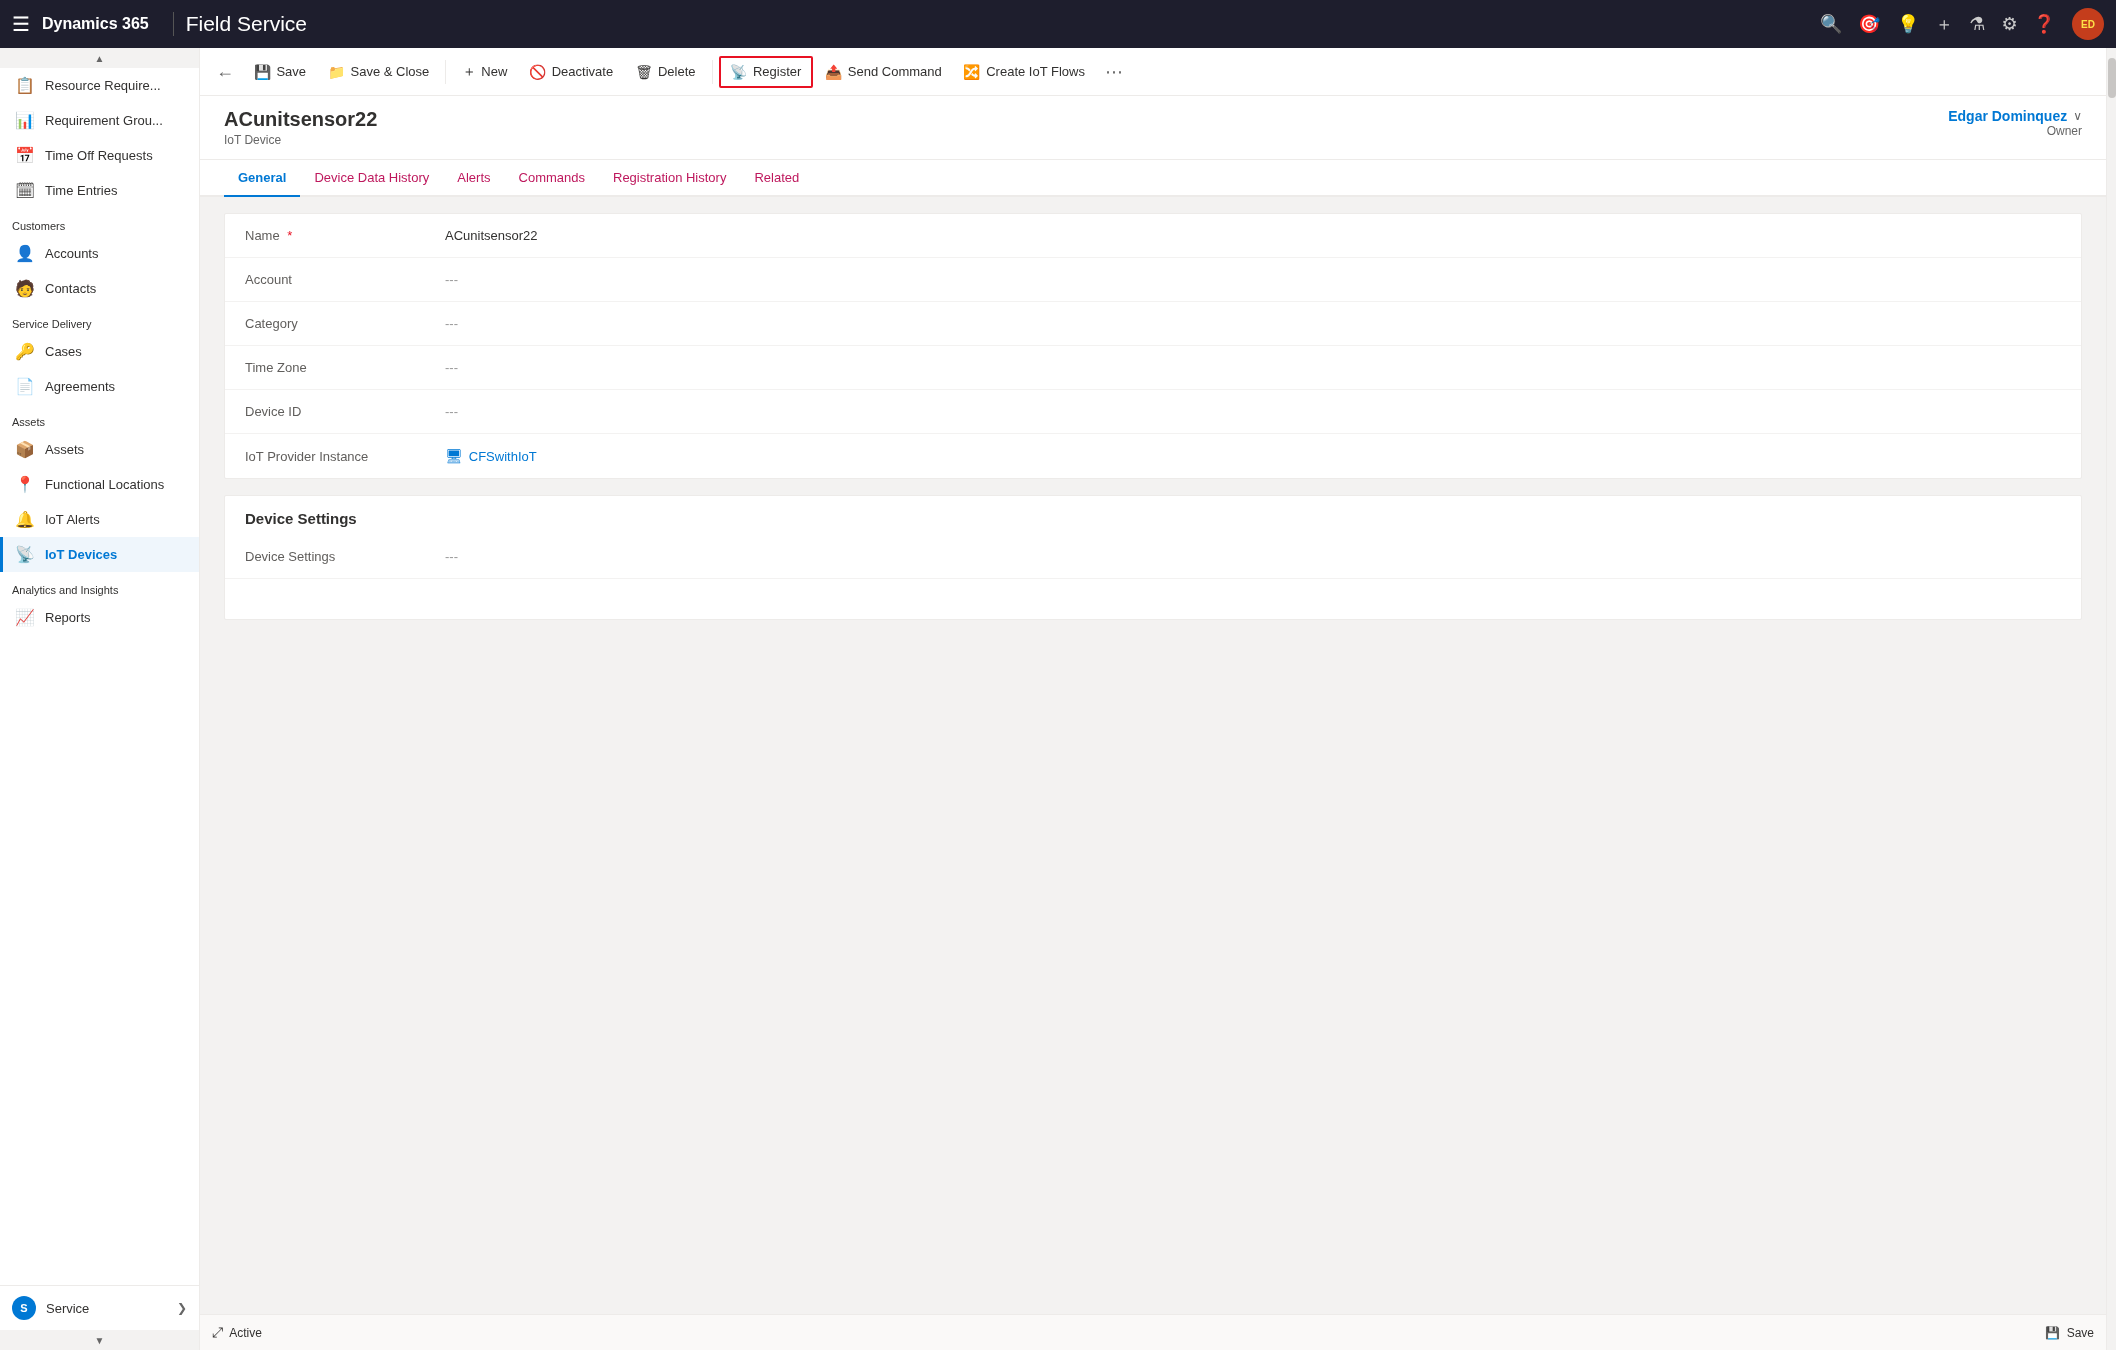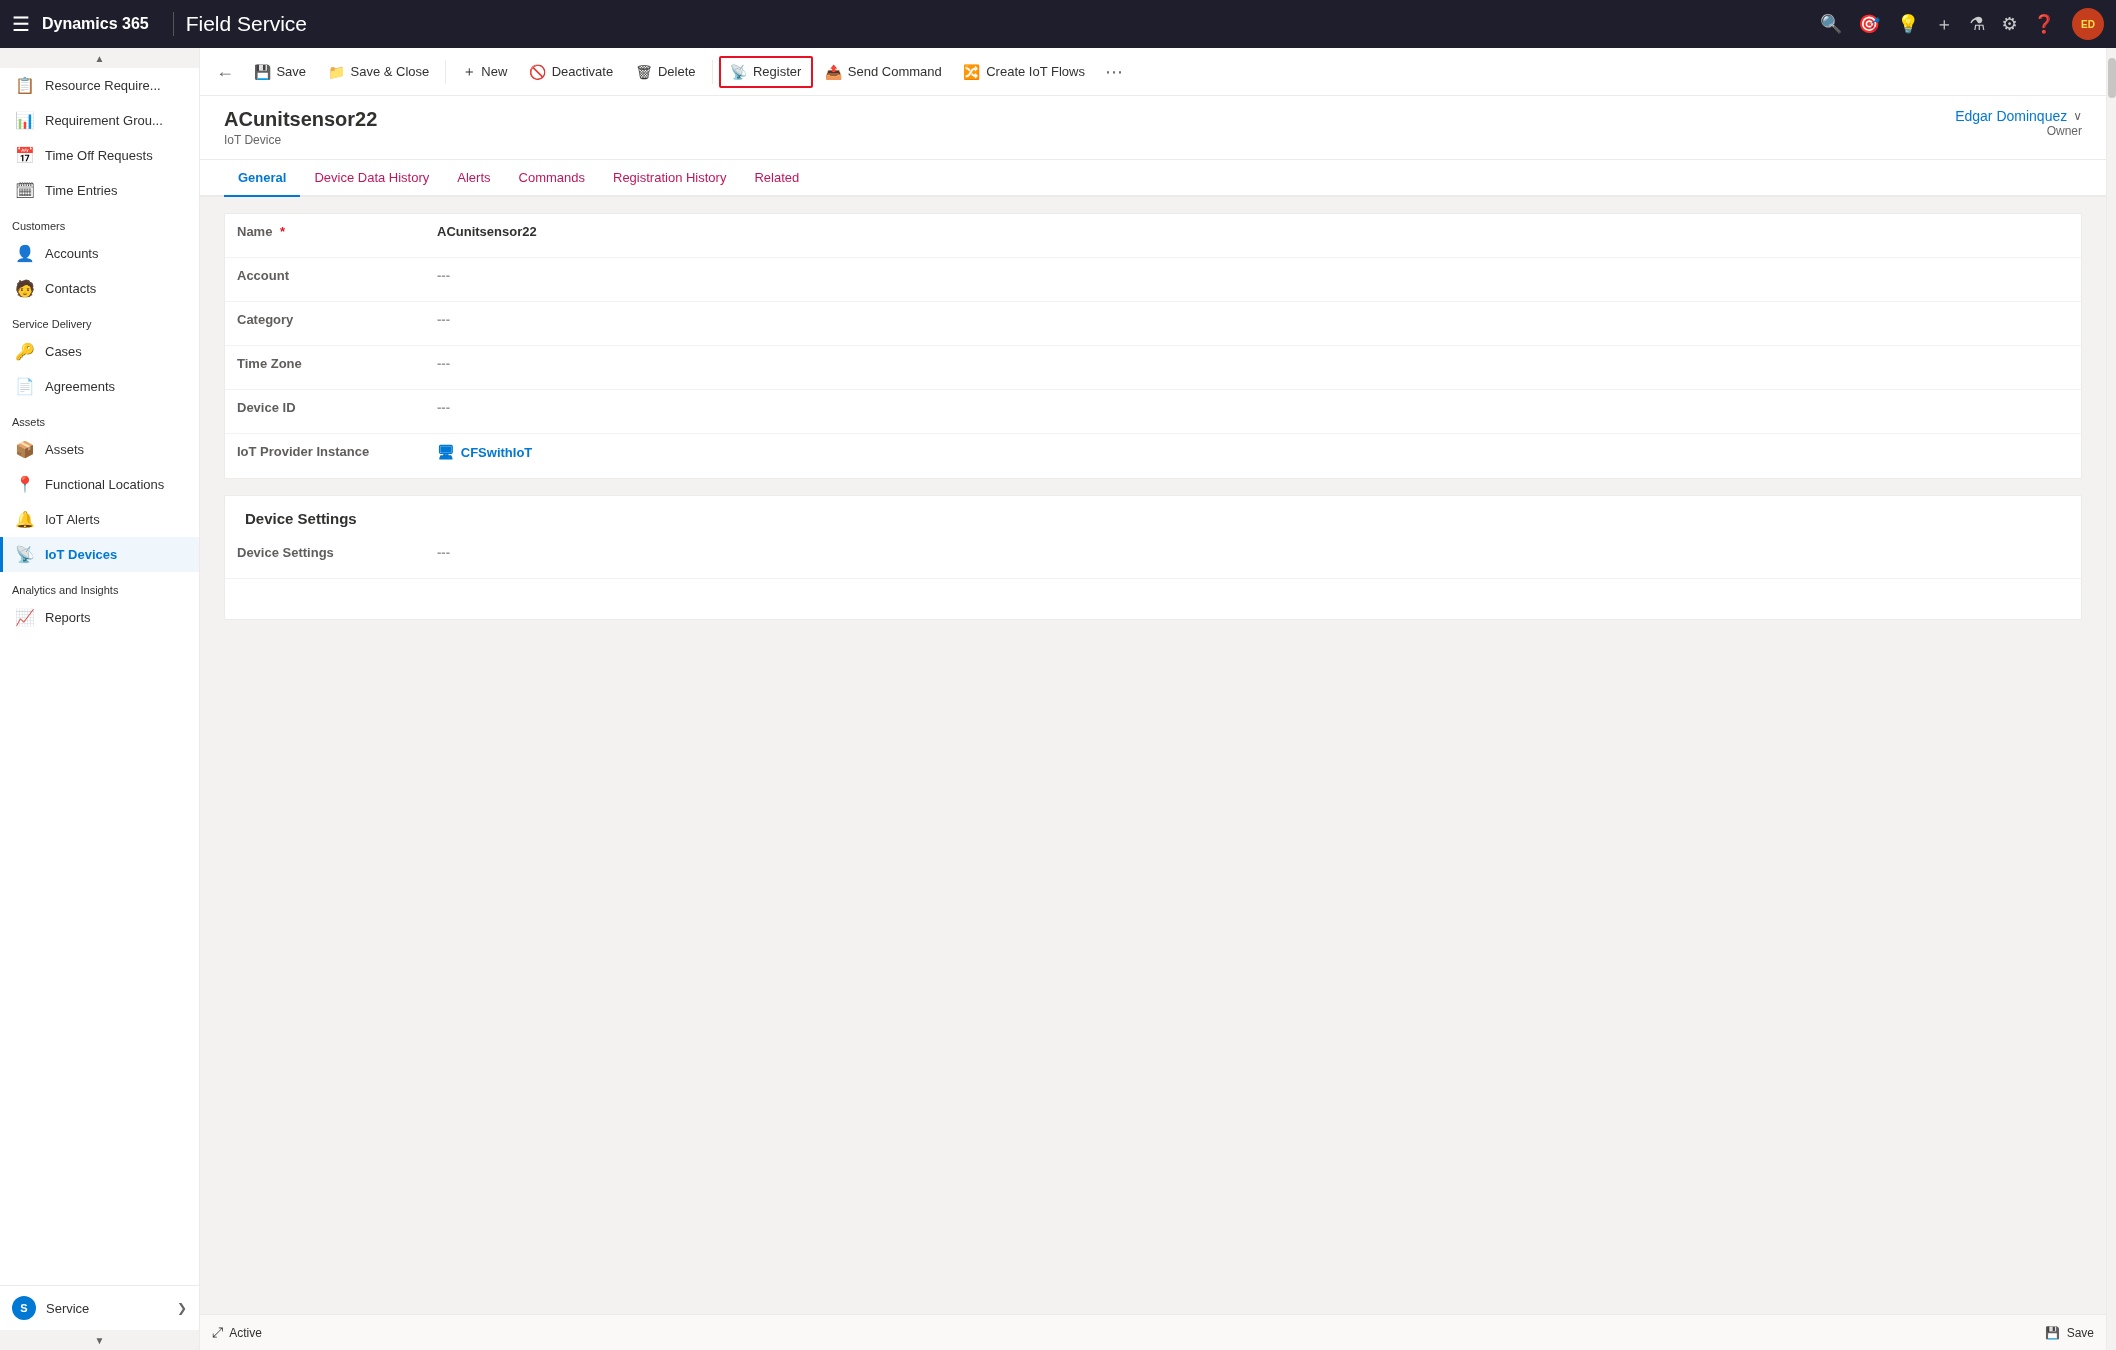--- a/index.html
+++ b/index.html
@@ -108,21 +108,21 @@
     
     .record-header {
       background: #fff;
       padding: 12px 24px;
       border-bottom: 1px solid #edebe9;
       display: flex; align-items: flex-start; justify-content: space-between;
     }
     .record-title { font-size: 20px; font-weight: 600; color: #323130; }
     .record-subtitle { font-size: 12px; color: #666; margin-top: 2px; }
     .record-owner { text-align: right; }
-    .record-owner-name { font-size: 14px; color: #0078d4; cursor: pointer; font-weight: 400; }
+    .record-owner-name { font-size: 14px; color: #0078d4; cursor: pointer; font-weight: 700; }
     .record-owner-label { font-size: 12px; color: #666; }
     .record-owner-chevron { font-size: 12px; color: #666; margin-left: 6px; }
 
     
     .tabs-bar {
       background: #fff;
       display: flex;
       align-items: flex-end;
       padding: 0 24px;
       border-bottom: 2px solid #edebe9;
@@ -140,25 +140,24 @@
     .form-section {
       background: #fff;
       border: 1px solid #edebe9;
       border-radius: 2px;
       margin-bottom: 16px;
     }
     .form-section-title {
       font-size: 15px; font-weight: 600; padding: 14px 20px 8px 20px; color: #323130;
     }
     .form-row {
-      display: flex; align-items: flex-start;
-      padding: 10px 12px;
+      display: flex; align-items: center;
+      padding: 10px 20px;
       border-bottom: 1px solid #f3f2f1;
       min-height: 44px;
-      font-weight: bold;
     }
     .form-row:last-child { border-bottom: none; }
     .form-label {
       width: 200px; font-size: 13px; color: #605e5c; flex-shrink: 0;
     }
     .form-required { color: #e81123; margin-left: 4px; }
     .form-value { font-size: 13px; color: #323130; flex: 1; }
     .form-value.empty { color: #999; }
     .form-value.link { color: #0078d4; cursor: pointer; display: flex; align-items: center; gap: 6px; }
 

